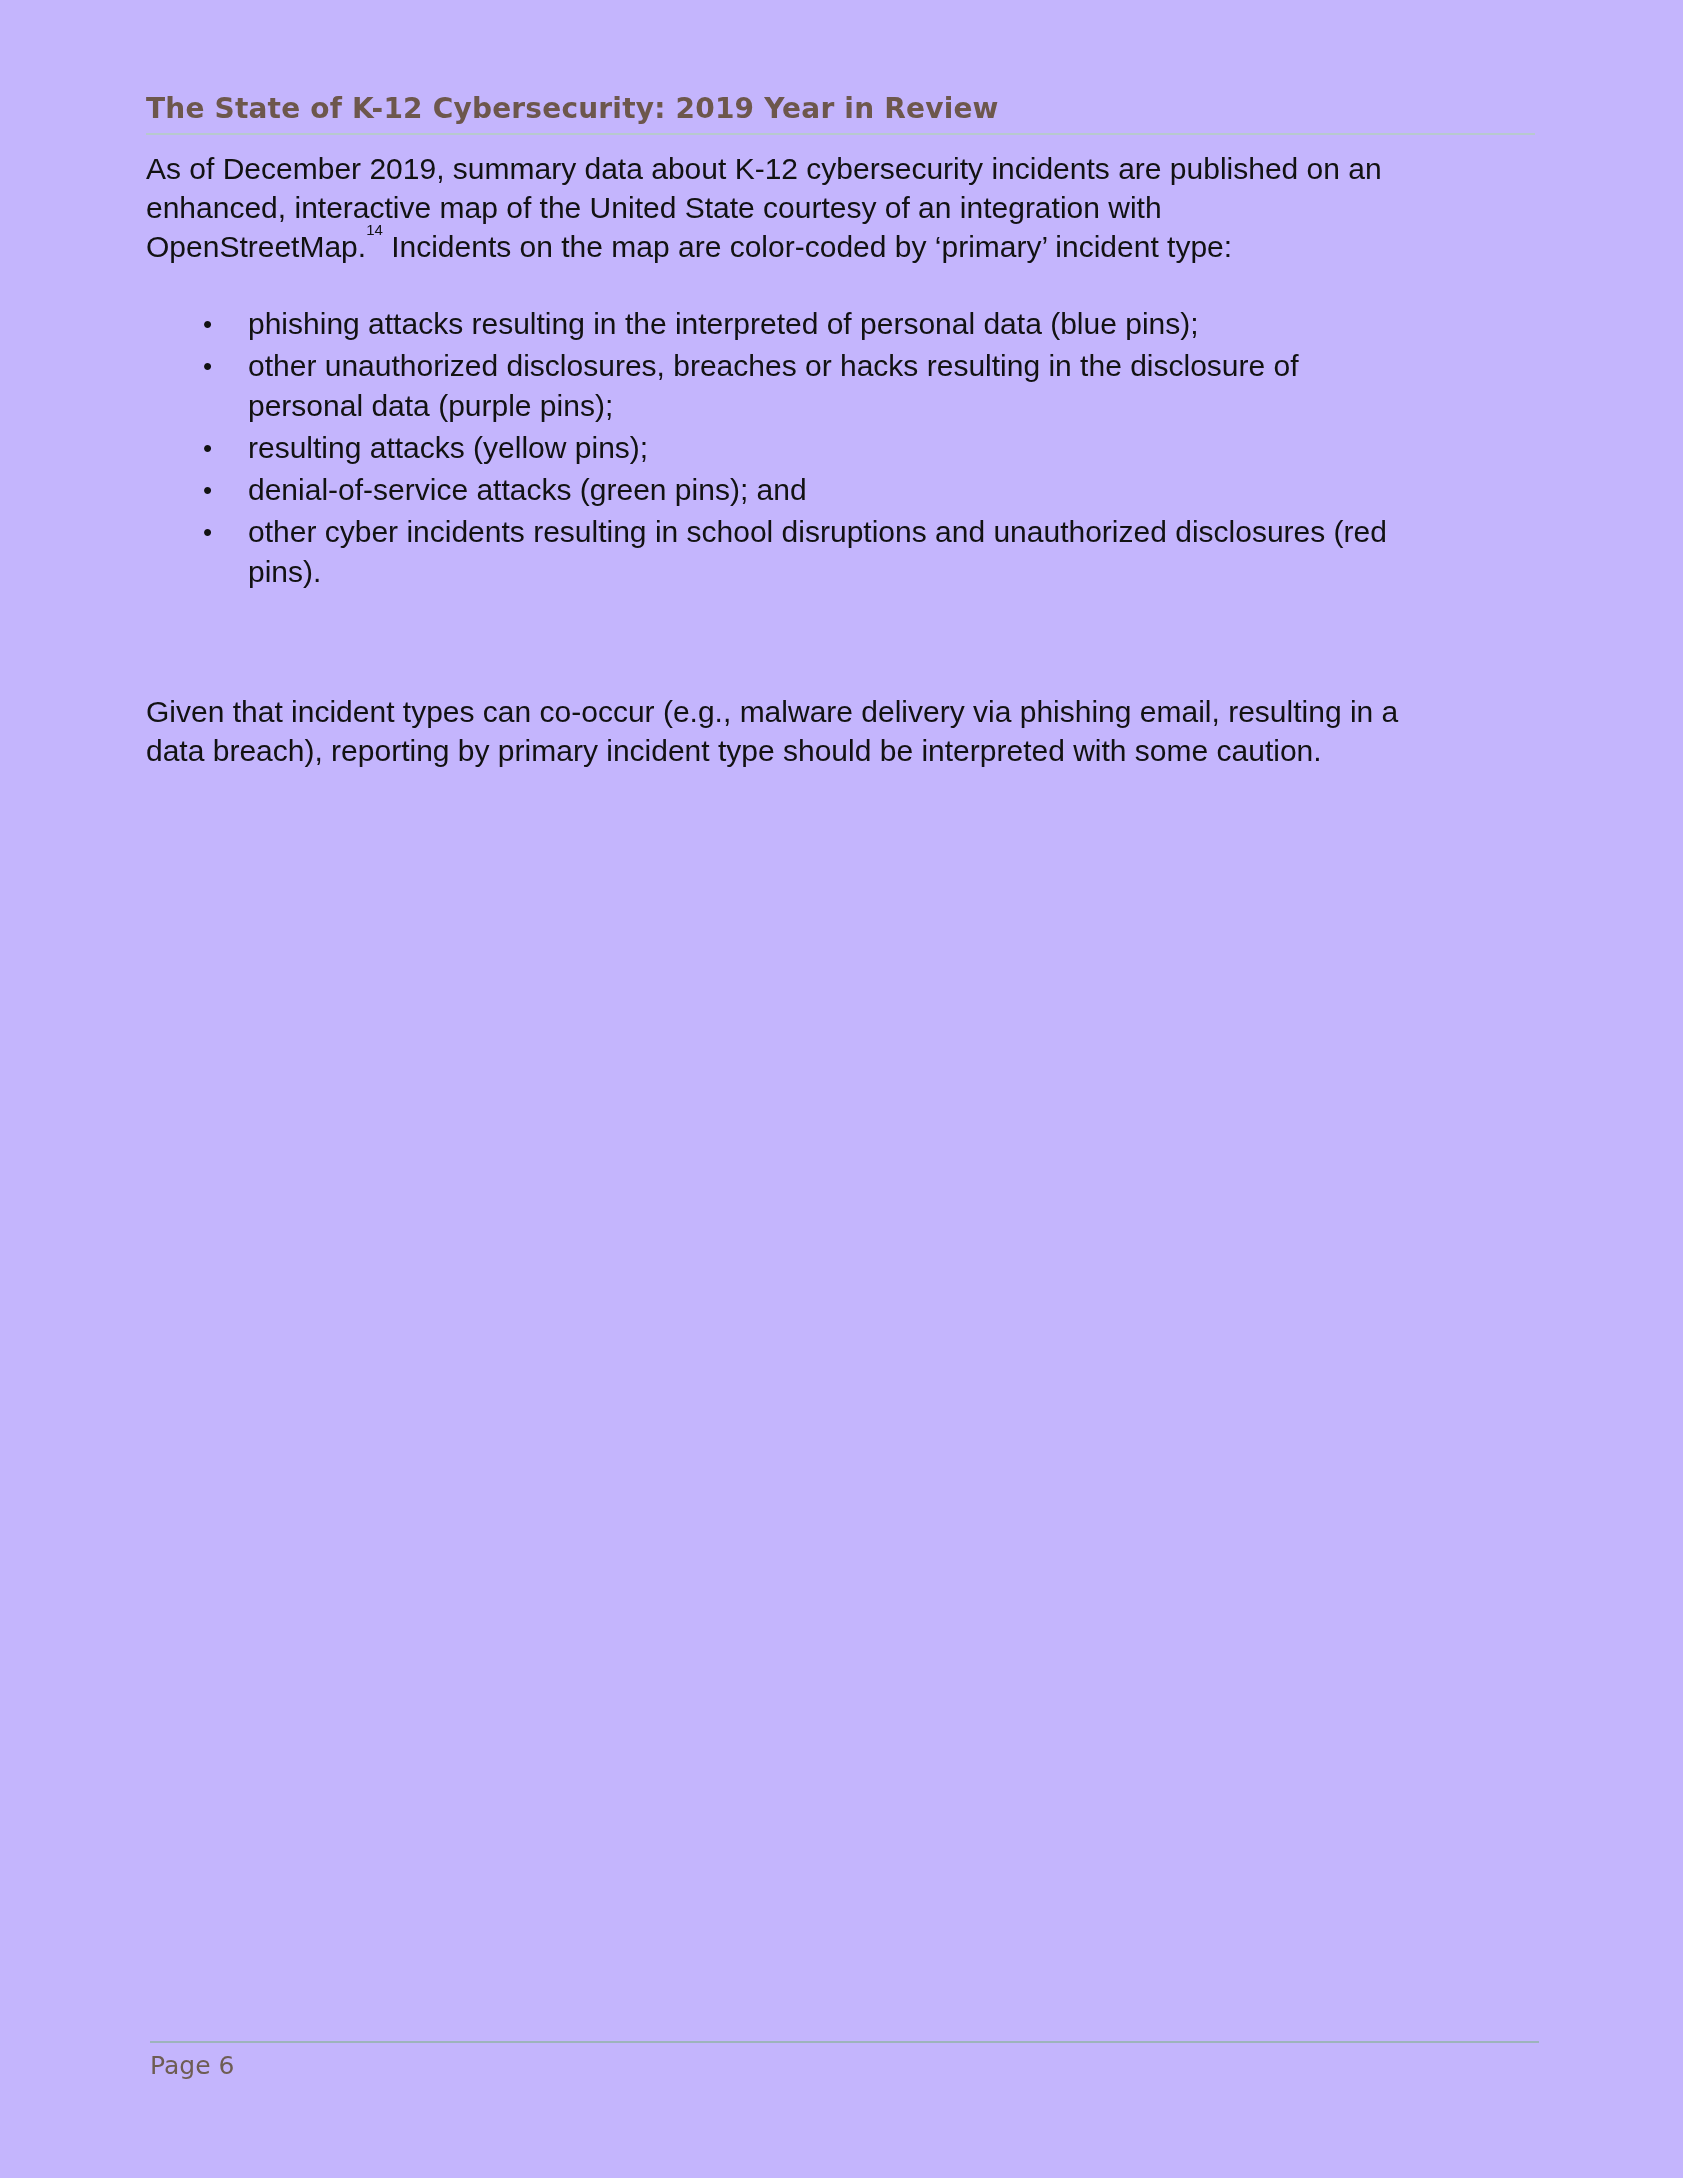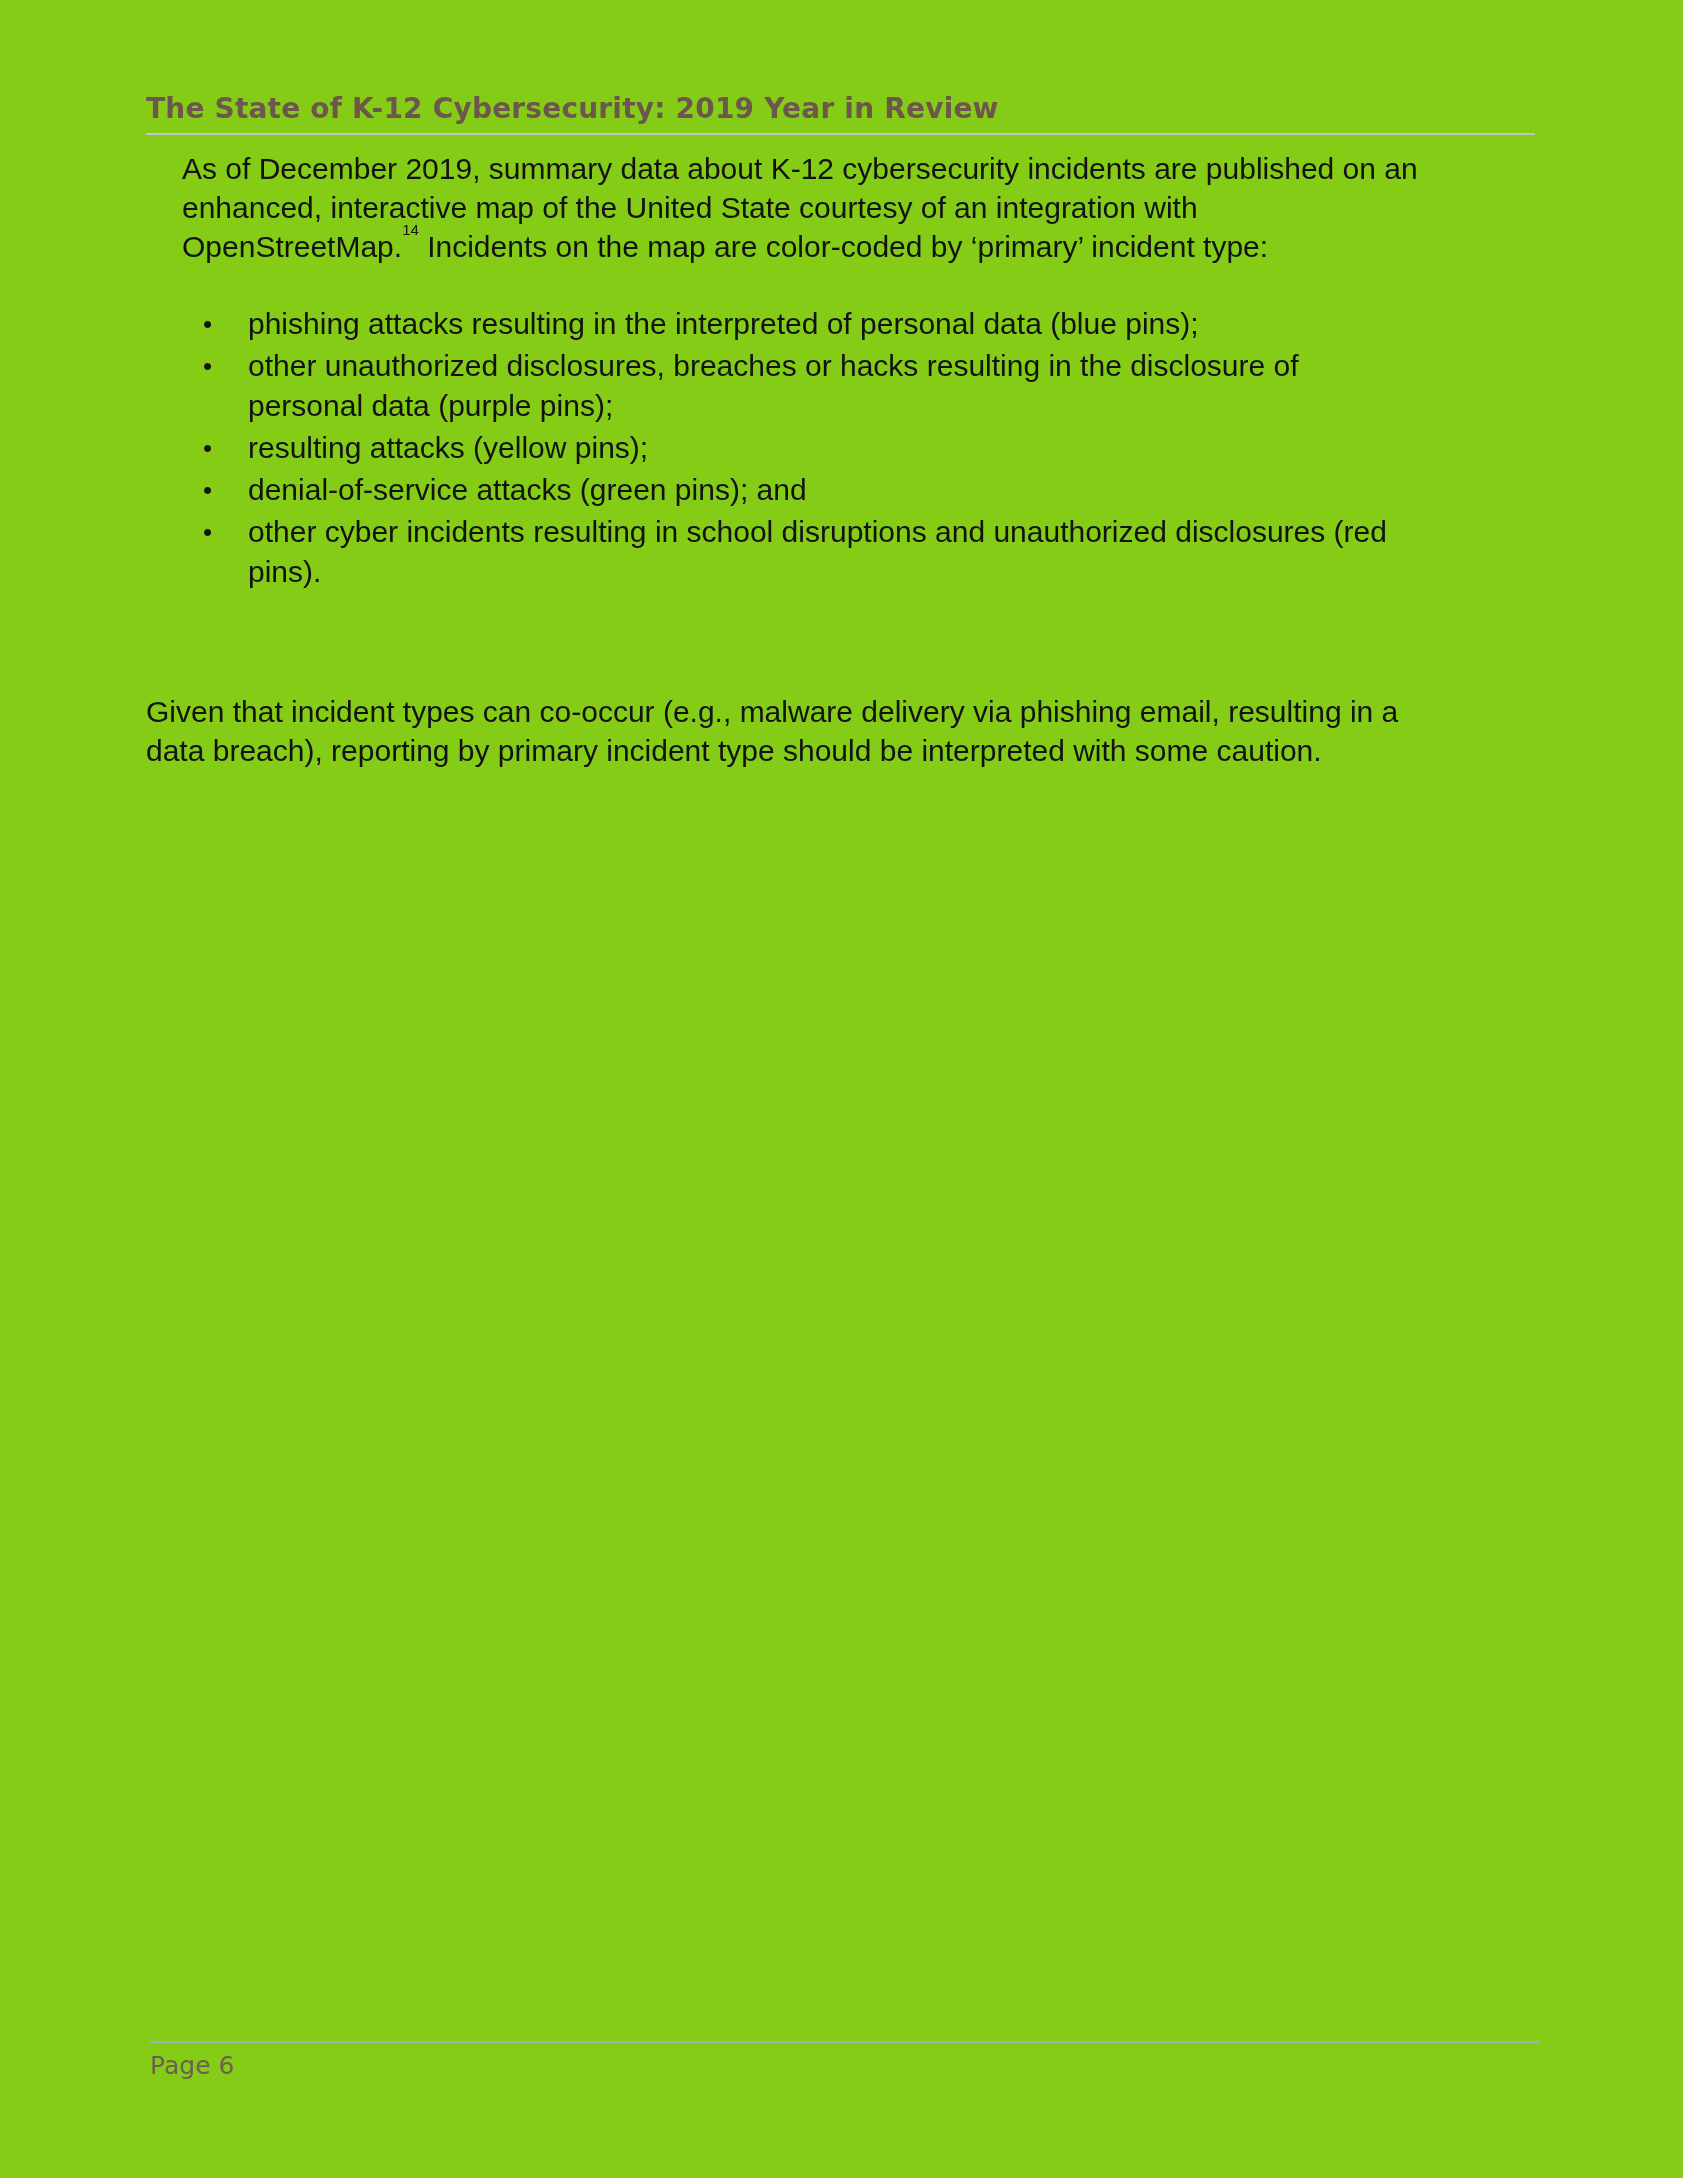--- a/index.html
+++ b/index.html
@@ -1,19 +1,19 @@
 <!DOCTYPE html>
 <html><head>
 <meta charset="utf-8">
 <style>
   * { margin: 0; padding: 0; box-sizing: border-box; }
   html, body { width: 1683px; height: 2178px; background: #ffffff; }
   body { position: relative; font-family: "Liberation Sans", sans-serif; color: #121212; }
 
-  .page { position: relative; width: 1683px; height: 2178px; background: #84cc16; overflow: hidden; }
+  .page { position: relative; width: 1683px; height: 2178px; background: #c4b5fd; overflow: hidden; }
   .content { margin: 0 149px 0 146px; width: 1389px; }
 
   
   .page-header h1 {
     margin-top: 93px;
     font-family: "DejaVu Sans", sans-serif;
     font-weight: bold;
     font-size: 28px;
     line-height: 32px;
     letter-spacing: 0.2px;
@@ -24,21 +24,21 @@
     height: 2px;
     background: #b7c9ce;
   }
 
   
   .para {
     font-size: 30px;
     line-height: 39px;
     color: #121212;
   }
-  .intro-para { margin-top: 14px; margin-left: 36px; }
+  .intro-para { margin-top: 14px; }
   .pline { display: block; }
   sup.footnote {
     font-size: 15px;
     line-height: 0;
     position: relative;
     top: -11px;
   }
 
   
   ul.bullet-list {

